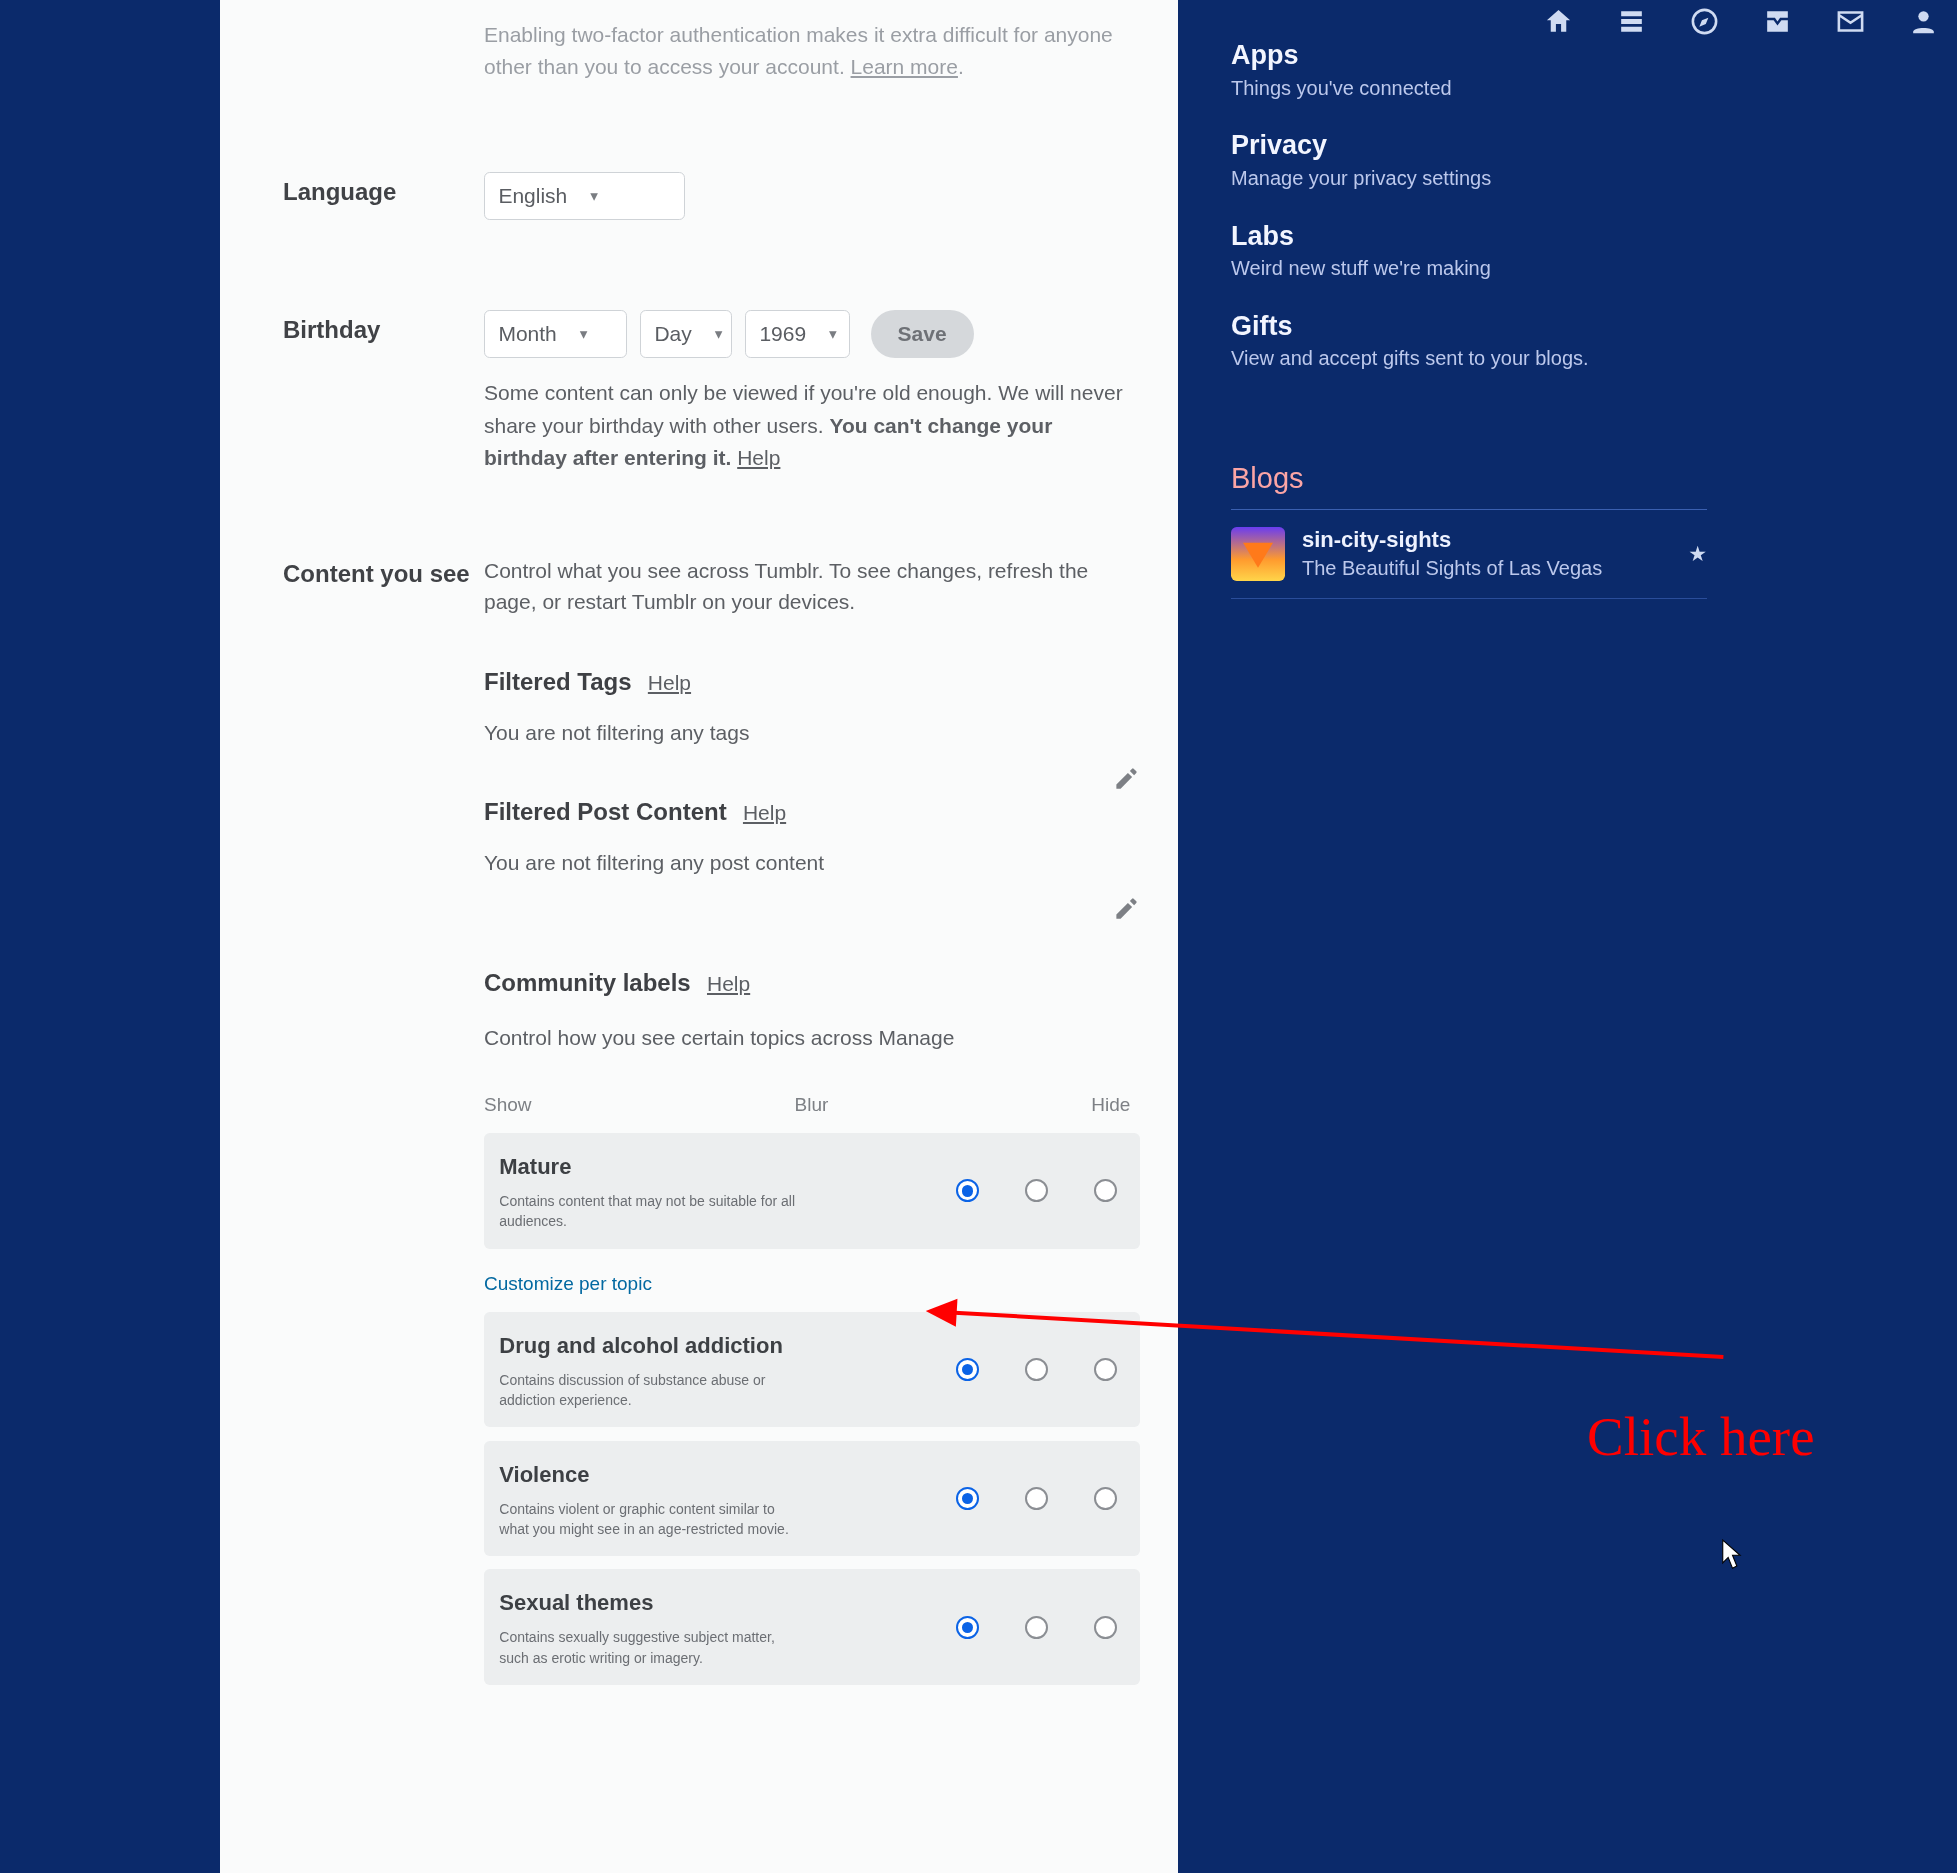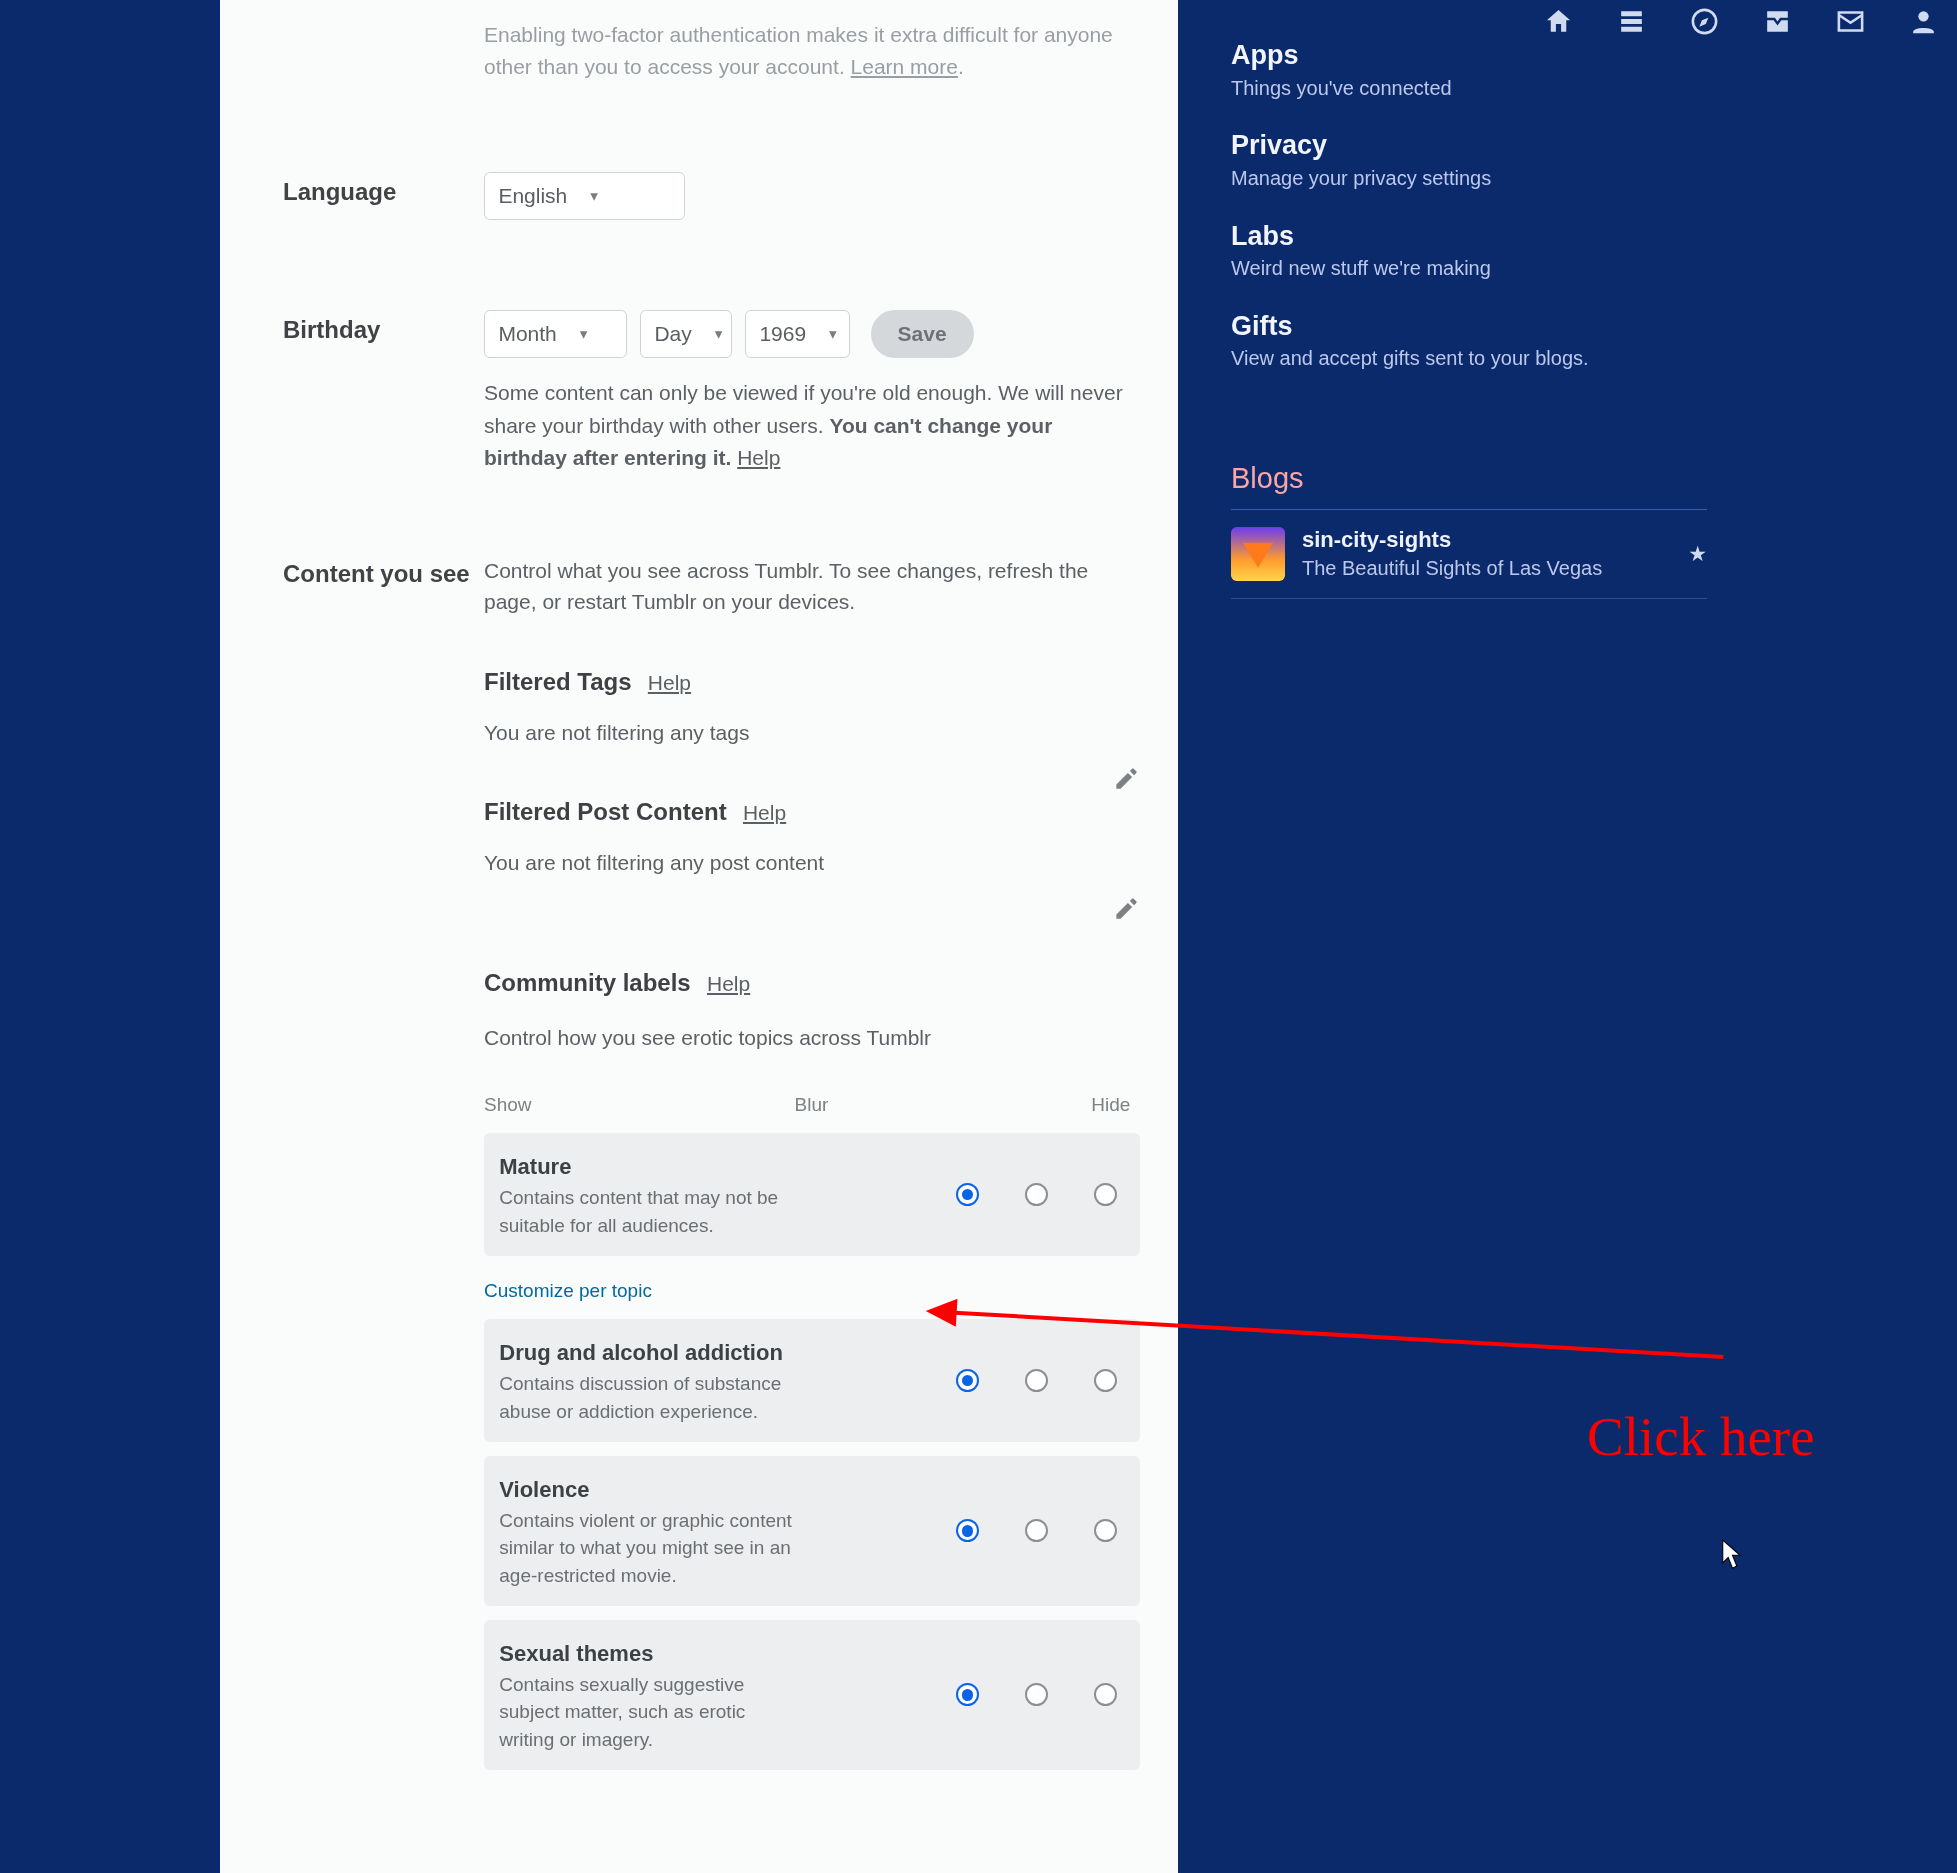--- a/index.html
+++ b/index.html
@@ -89,21 +89,21 @@
     display: flex; justify-content: space-between; gap: 40px;
     font-size: 19px; color: #7d8085; margin-top: 38px; padding-right: 9.6px;
   }
   .label-card {
     background: #eceeef; border-radius: 5.7px;
     display: flex; align-items: center;
     padding: 17px 15.3px; margin-top: 13.4px;
   }
   .label-card .txt { flex: 1; }
   .label-card .ttl { font-size: 22px; font-weight: 700; color: #3d4044; }
-  .label-card .desc { font-size: 19px; color: #6b6e73; line-height: 1.45; margin-top: 1px; max-width: 306px; }
+  .label-card .desc { font-size: 14px; color: #6b6e73; line-height: 1.45; margin-top: 8px; max-width: 306px; }
   .radios { display: flex; gap: 46px; padding-right: 7.6px; }
   .radio {
     width: 23px; height: 23px; border-radius: 50%;
     border: 2.4px solid #0b63e6; background: #fff;
     display: inline-flex; align-items: center; justify-content: center;
     cursor: pointer;
   }
   .radio.g { border-color: #8b8e93; }
   .radio .dot { width: 11.5px; height: 11.5px; border-radius: 50%; background: #0b63e6; }
   .customize { font-size: 19px; color: #0369a1; margin-top: 21px; margin-bottom: 3.8px; }
@@ -263,21 +263,21 @@
       </div>
       <div class="sub-status">You are not filtering any post content</div>
       <svg class="edit-icon edit-2" viewBox="0 0 24 24">
           <path d="M3 17.25V21h3.75L17 10.75l-3.75-3.75L3 17.25zM20.7 7.04a1 1 0 0 0 0-1.41l-2.34-2.34a1 1 0 0 0-1.41 0L15 5.24 18.76 9l1.94-1.96z"></path>
         </svg>
 
       <div class="sub-heading" style="margin-top:86px;">
         <span>Community labels</span>
         <a>Help</a>
       </div>
-      <div class="community-sub">Control how you see erotic topics across Tumblr</div>
+      <div class="community-sub">Control how you see certain topics across Manage</div>
 
       <div class="label-hdr">
         <span>Show</span>
         <span>Blur</span>
         <span>Hide</span>
       </div>
 
       <div class="label-card">
         <div class="txt">
           <div class="ttl">Mature</div>

